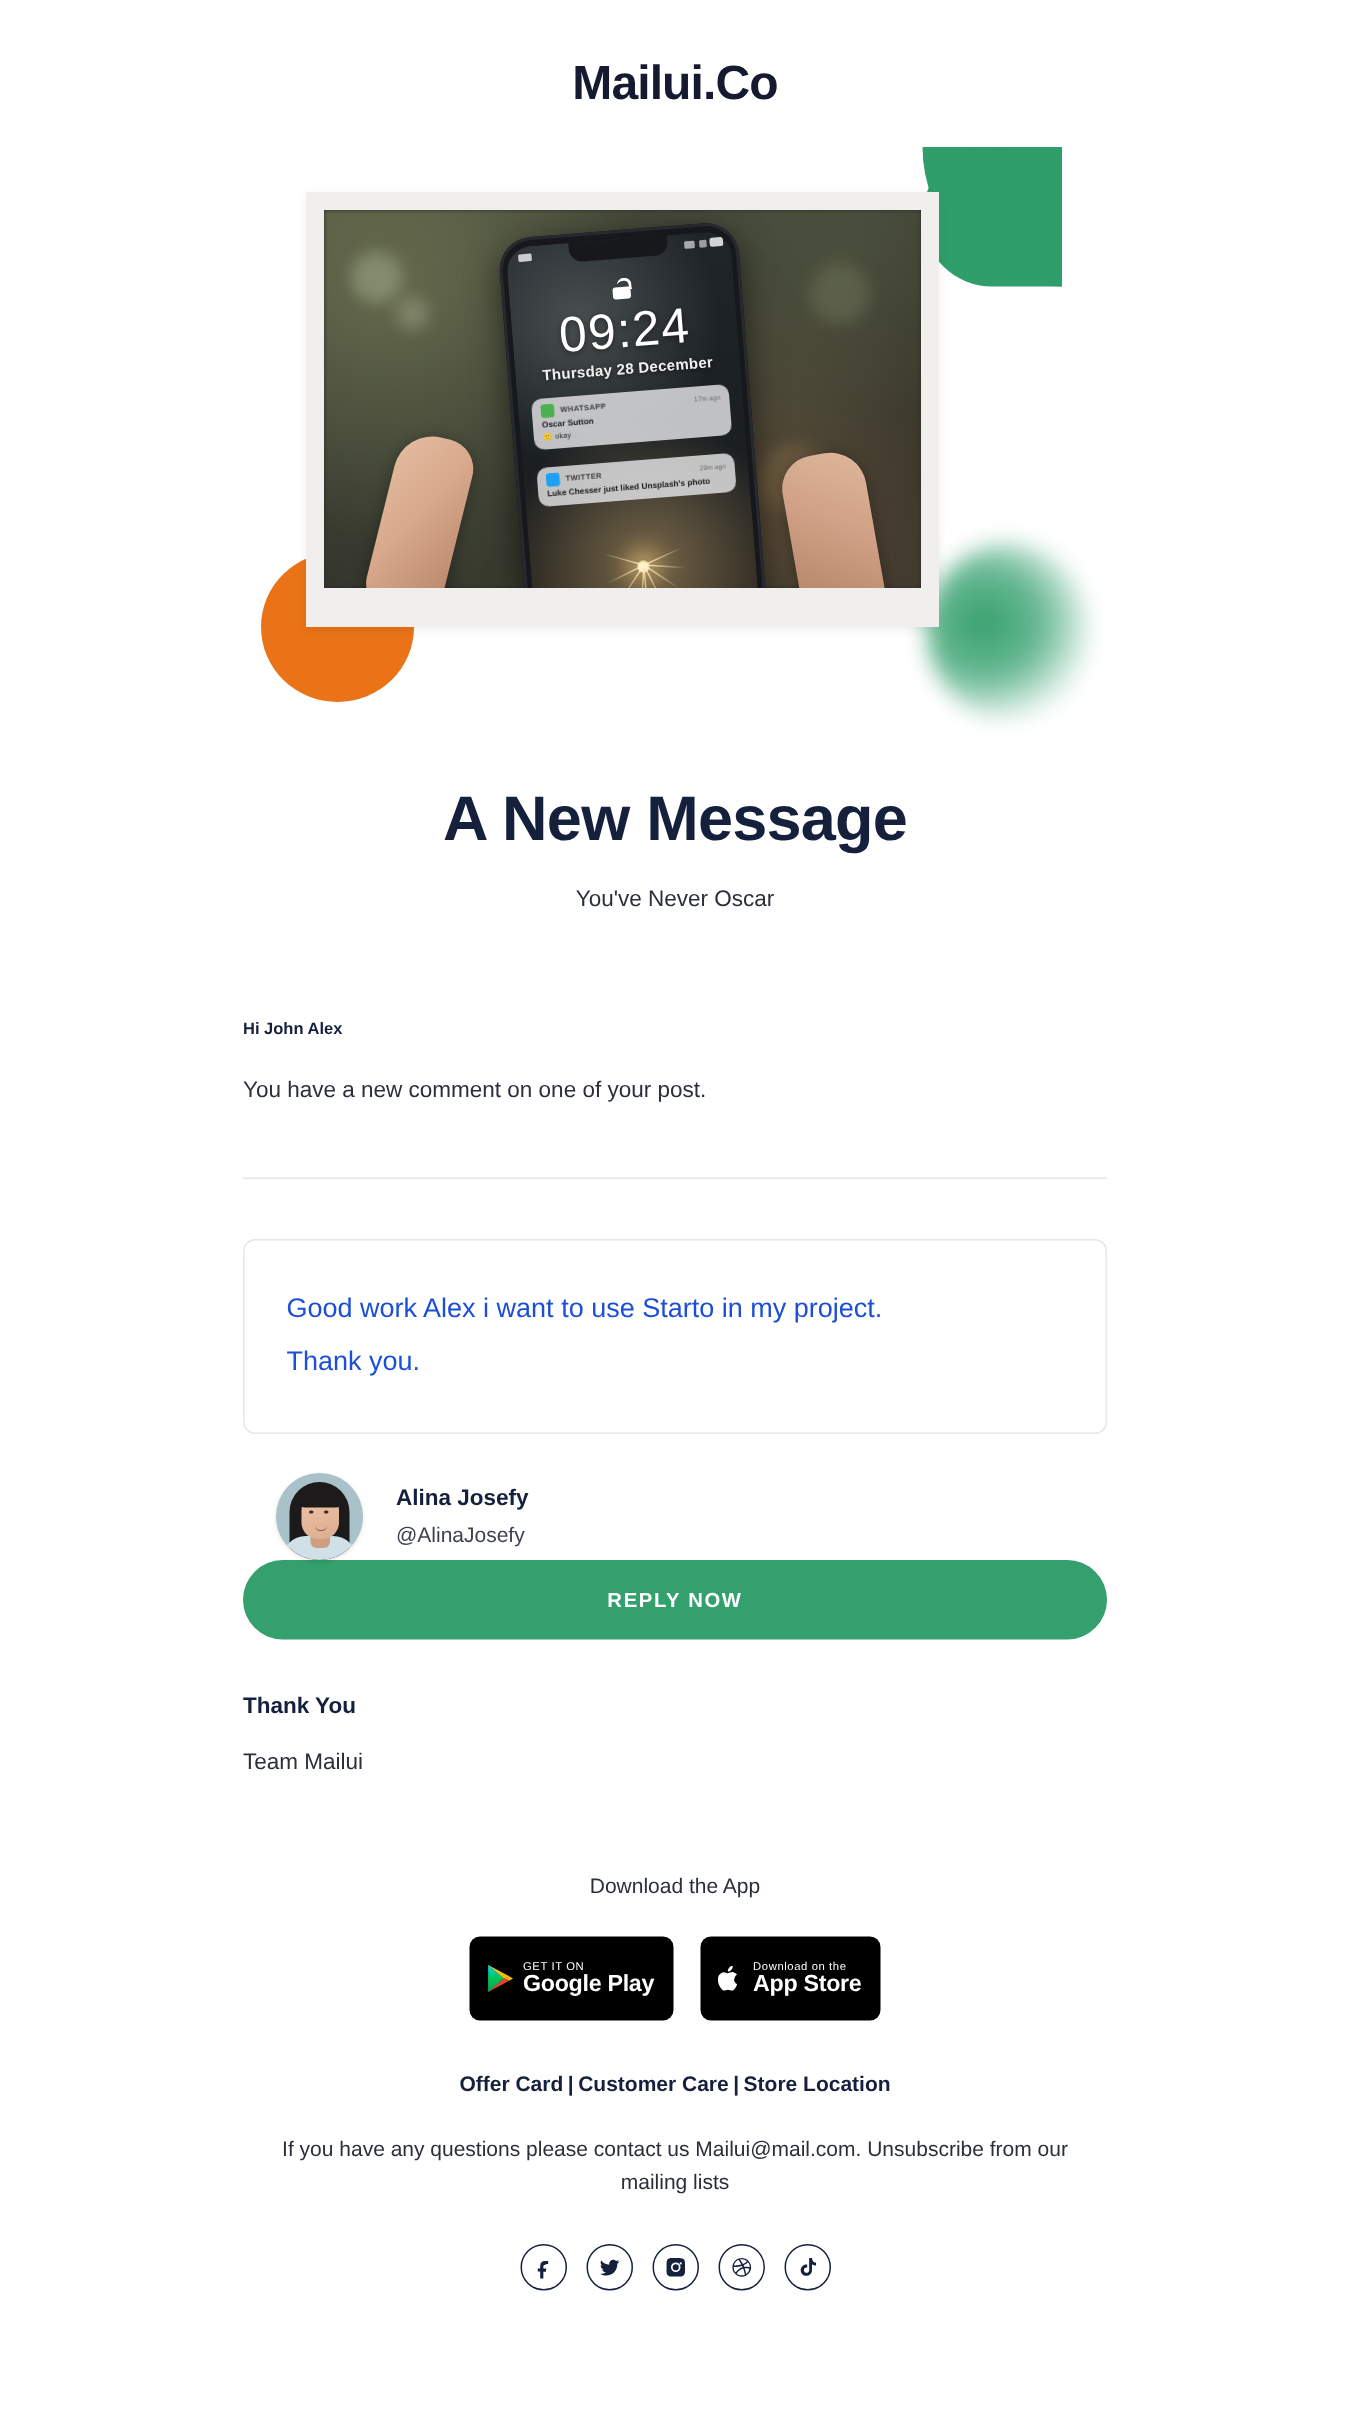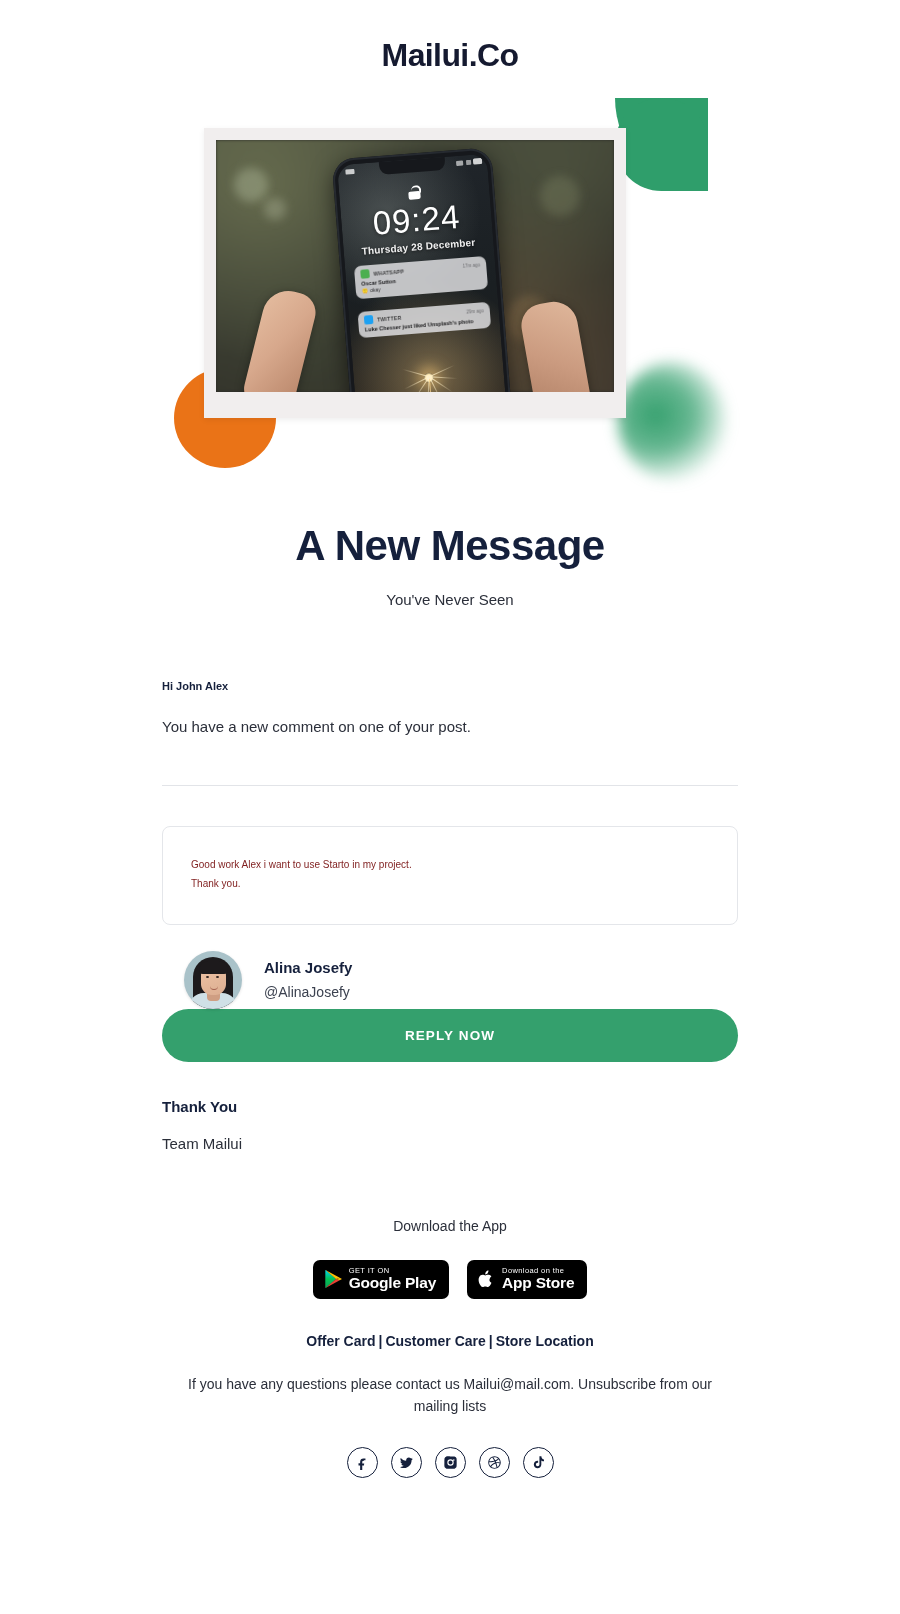--- a/index.html
+++ b/index.html
@@ -262,21 +262,21 @@
     height: 0;
   }
 
   .comment-card {
     margin-top: 40px;
     border: 1px solid #e4e6ea;
     border-radius: 8px;
     padding: 28px 28px 30px;
     background: #fff;
   }
-  .comment-line { font-size: 10px; color: #7f1d1d; line-height: 1.95; }
+  .comment-line { font-size: 18px; color: #1d4ed8; line-height: 1.95; }
 
   .author-row {
     margin-top: 26px;
     display: flex;
     align-items: center;
     gap: 22px;
     padding-left: 22px;
   }
   .avatar {
     width: 58px; height: 58px;
@@ -343,21 +343,21 @@
   .dl-text { font-size: 14px; color: #2b2f3a; }
   .badges {
     margin-top: 26px;
     display: flex;
     justify-content: center;
     gap: 18px;
   }
   .badge {
     background: #000;
     border-radius: 7px;
-    height: 39px;
+    height: 56px;
     display: flex;
     align-items: center;
     gap: 7px;
     padding: 0 13px 0 11px;
     cursor: pointer;
     text-decoration: none;
   }
   .badge-txt { text-align: left; line-height: 1.05; color: #fff; }
   .badge-small { font-size: 7.5px; letter-spacing: 0.4px; display:block; }
   .badge-big { font-size: 15.5px; font-weight: 600; letter-spacing: -0.2px; display:block; }
@@ -483,21 +483,21 @@
           <div class="hand thumb"></div>
           <div class="hand fingers"></div>
         </div>
       </div>
 
     </div>
   </div>
 
   <div class="title-block">
     <h1 class="title">A New Message</h1>
-    <div class="subtitle">You've Never Seen</div>
+    <div class="subtitle">You've Never Oscar</div>
   </div>
 
   <div class="body-block">
     <div class="greeting">Hi John Alex</div>
     <div class="lead">You have a new comment on one of your post.</div>
 
     <hr class="divider">
 
     <div class="comment-card">
       <div class="comment-line">Good work Alex i want to use Starto in my project.</div>

